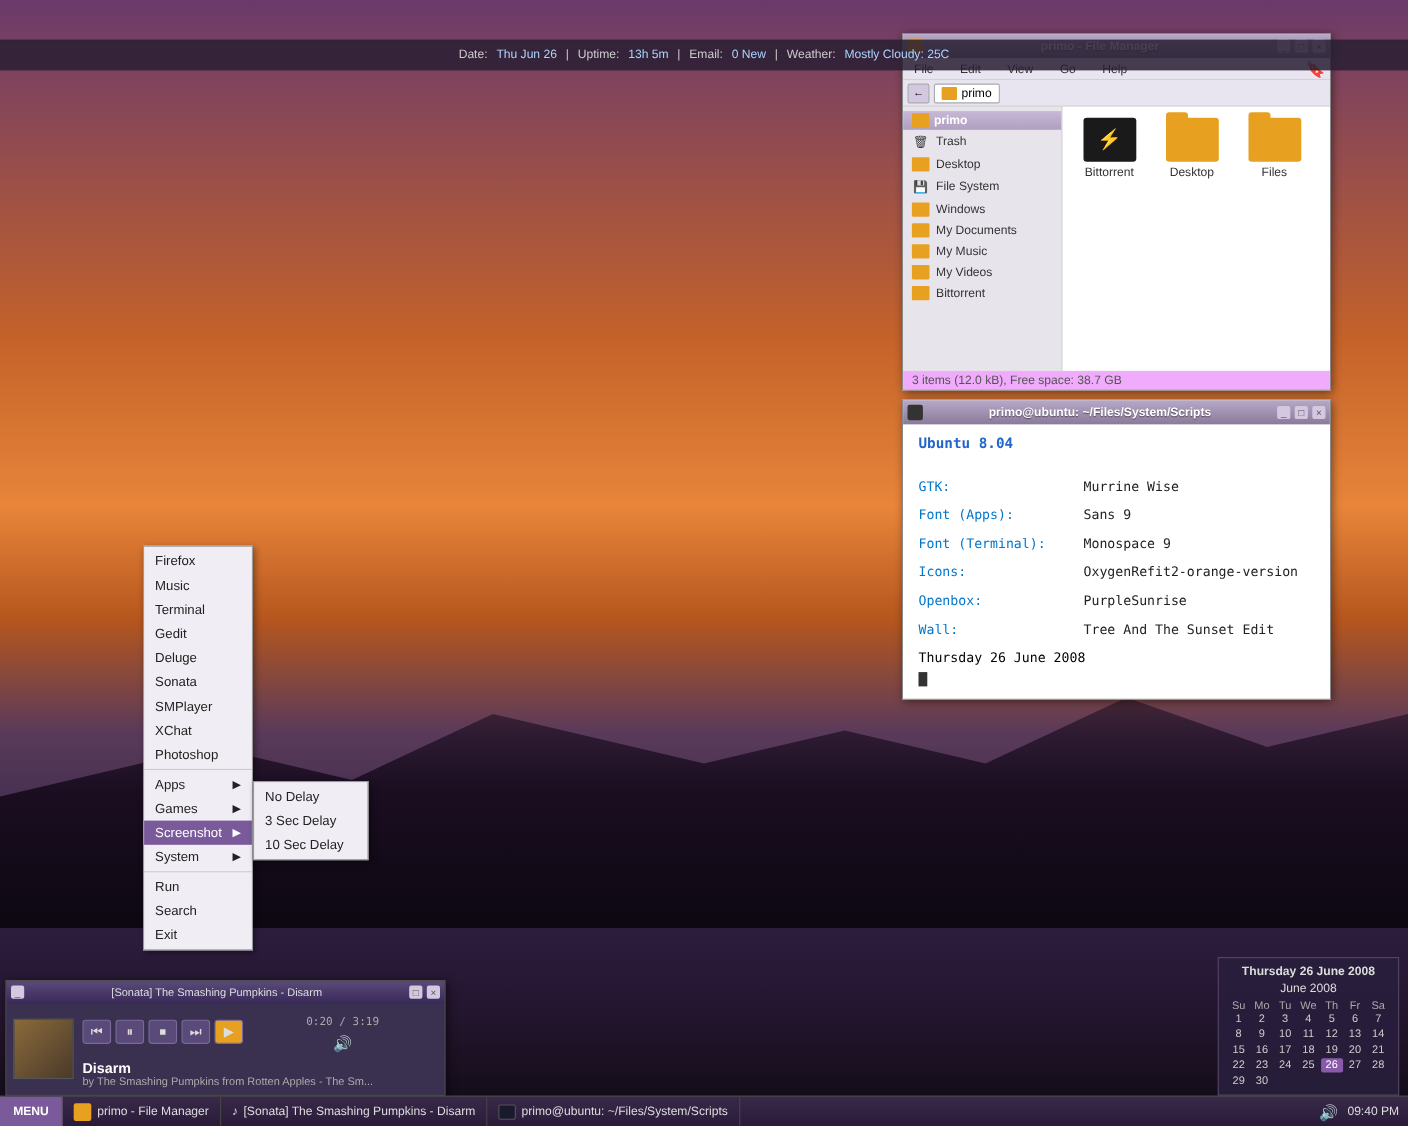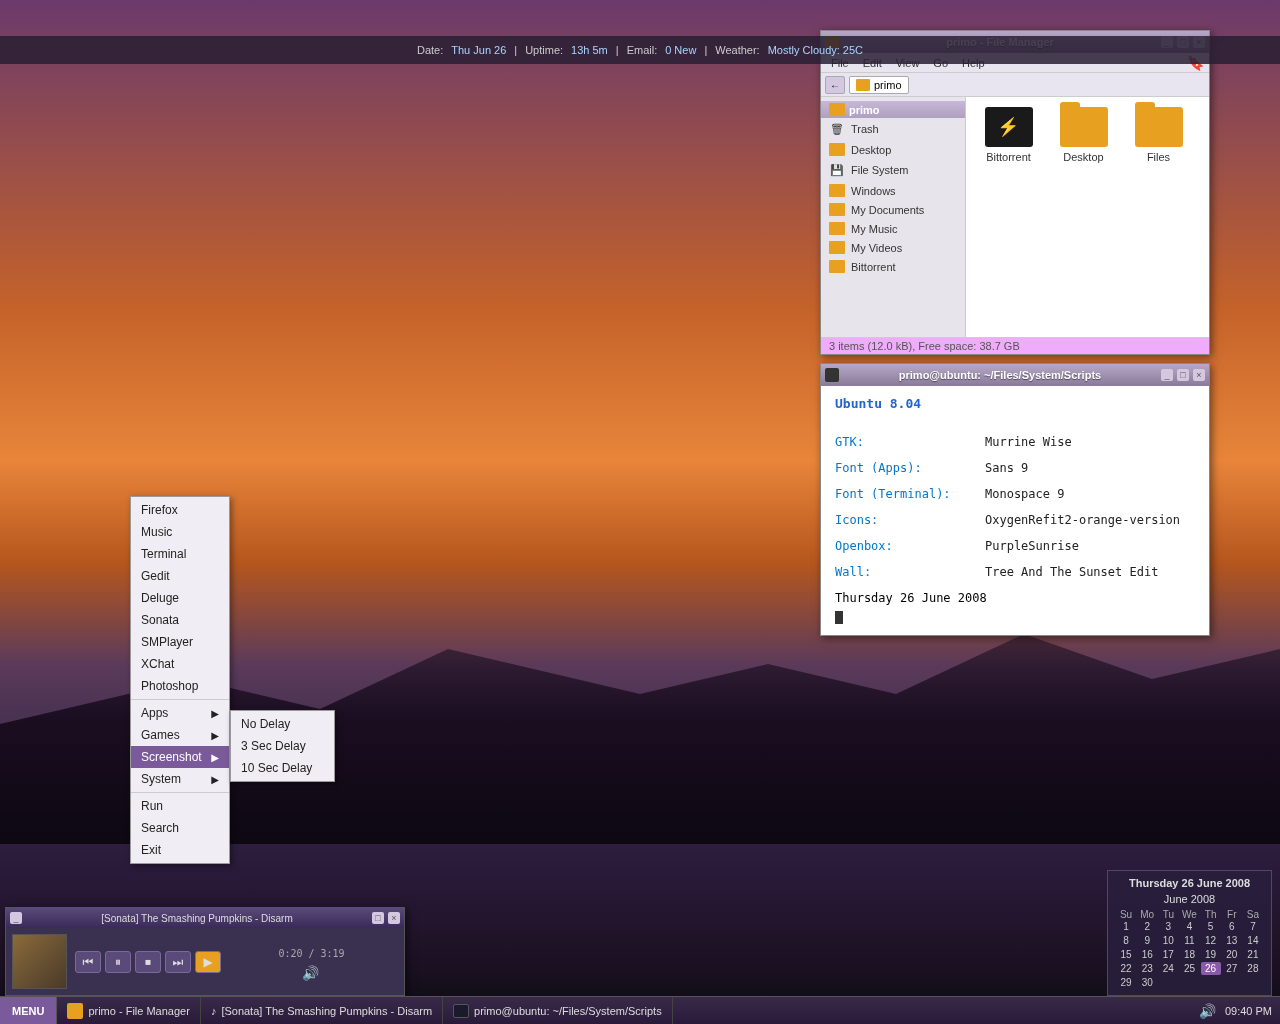--- a/index.html
+++ b/index.html
@@ -149,21 +149,21 @@
     .btn-max { background: #d4c8e0; }
     .btn-close { background: #d4c8e0; }
 
     .window-menubar {
       background: #e8e4f0;
       border-bottom: 1px solid #ccc;
       display: flex;
       align-items: center;
       height: 20px;
       padding: 0 4px;
-      gap: 2px;
+      gap: 12px;
     }
     .menu-item {
       font-size: 11px;
       padding: 2px 6px;
       cursor: pointer;
       color: #333;
     }
     .bookmark-icon { font-size: 14px; margin-left: auto; color: #555; cursor: pointer; }
 
     .window-toolbar {
@@ -669,20 +669,24 @@
         <div class="ctrl-btn">⏹</div>
         <div class="ctrl-btn">⏭</div>
         <div class="ctrl-btn" style="background:#e8a020;">▶</div>
         <div class="progress-area" style="flex:1;">
           <div class="progress-bar-container">
             <div class="progress-fill"></div>
           </div>
           <span class="time-display">0:20 / 3:19</span>
           <span class="volume-icon">🔊</span>
         </div>
+      </div>
+      <div>
+        <div class="song-title">Disarm</div>
+        <div class="song-artist">by The Smashing Pumpkins from Rotten Apples - The Sm...</div>
       </div>
     </div>
   </div>
 </div>
 
 <div id="calendar">
   <div class="cal-header">Thursday 26 June 2008</div>
   <div class="cal-month">June 2008</div>
   <div class="cal-grid">
     <span class="cal-day-header">Su</span>

